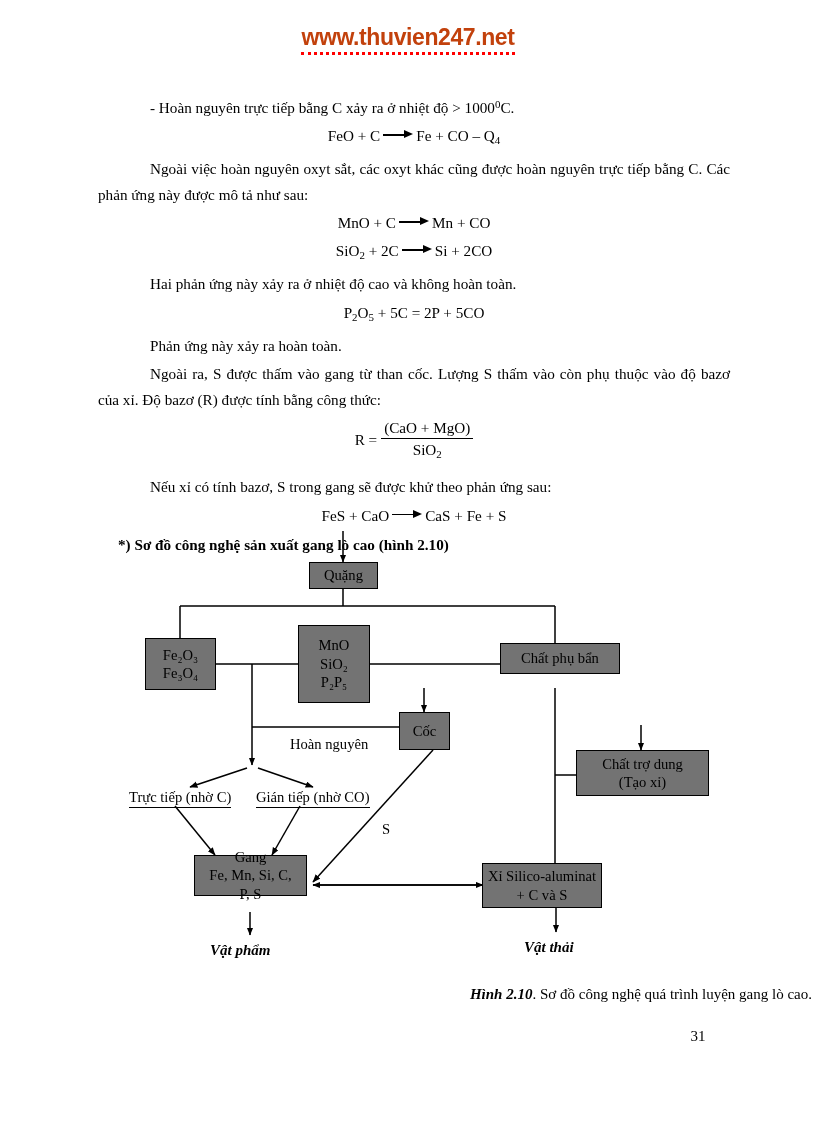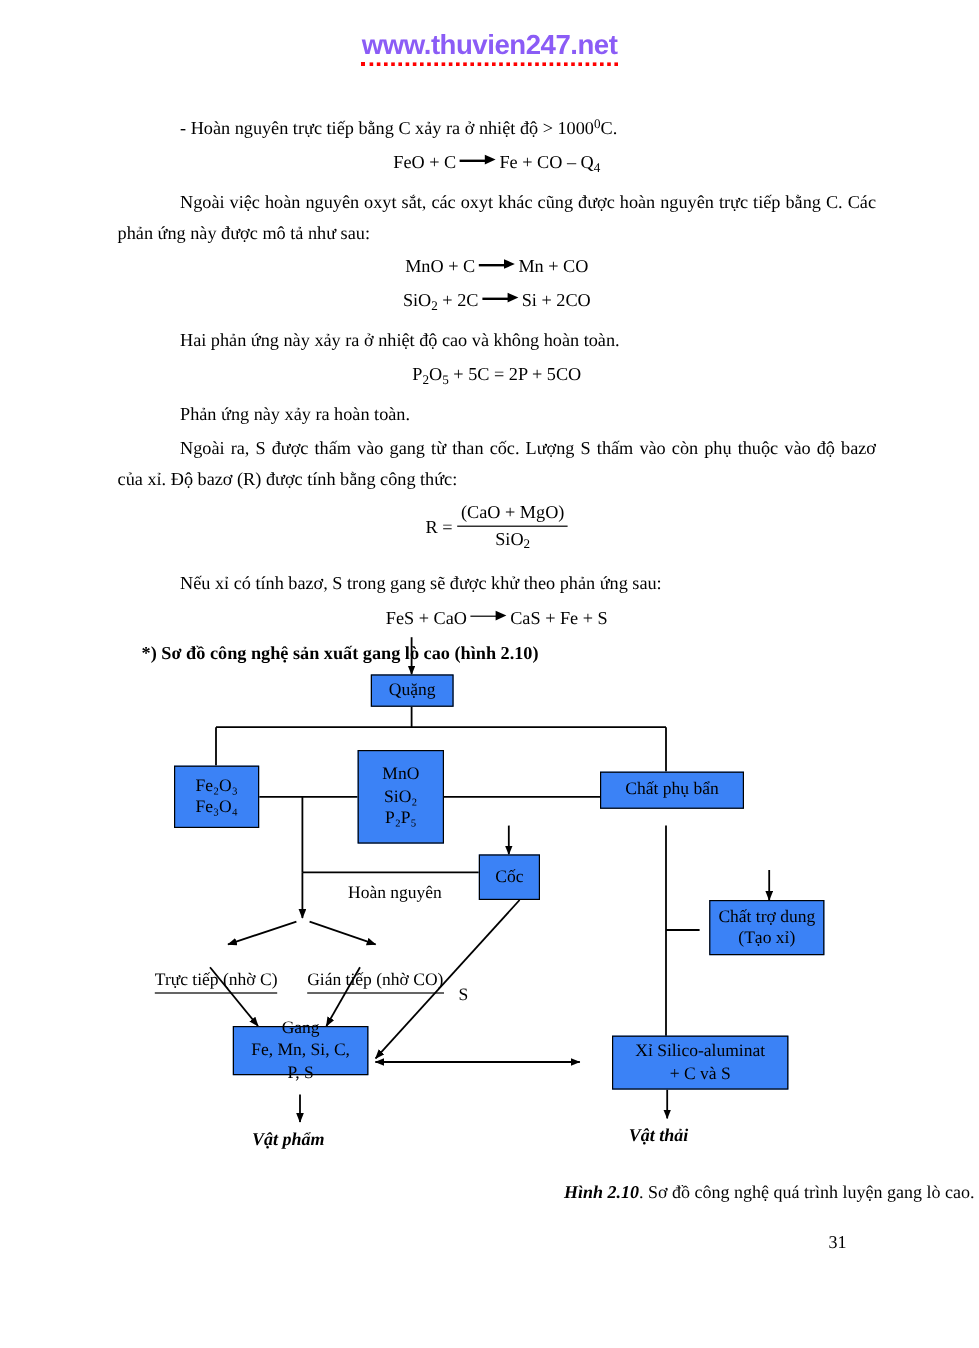--- a/index.html
+++ b/index.html
@@ -29,21 +29,21 @@
     left: 0;
     width: 816px;
     text-align: center;
   }
   .site-header .url {
     display: inline-block;
     font-family: "Liberation Sans", "DejaVu Sans", sans-serif;
     font-weight: bold;
     font-size: 23px;
     letter-spacing: -0.4px;
-    color: #8b5cf6;
+    color: #c2410c;
     border-bottom: 3px dotted #ff0000;
     padding-bottom: 1px;
   }
 
   
   .body-text {
     position: absolute;
     left: 98px;
     top: 92px;
     width: 632px;
@@ -129,40 +129,40 @@
     position: absolute;
     left: 0;
     top: 0;
     width: 816px;
     height: 1123px;
     pointer-events: none;
   }
   .dbox {
     position: absolute;
     border: 1.6px solid #000;
-    background: #3b82f6;
+    background: #737373;
     box-sizing: border-box;
     display: flex;
     flex-direction: column;
     align-items: center;
     justify-content: center;
     font-size: 14.6px;
     line-height: 18.5px;
     text-align: center;
     font-family: "Liberation Serif", "DejaVu Serif", serif;
   }
   .dbox .ln { display: block; white-space: nowrap; }
 
   .dlabel {
     position: absolute;
     font-size: 14.6px;
     line-height: 18px;
     white-space: nowrap;
   }
-  .dlabel.underline { border-bottom: 1.4px solid #000; padding-bottom: 1px; margin-top: 20px; }
+  .dlabel.underline { border-bottom: 1.4px solid #000; padding-bottom: 1px; }
   .dlabel.bold { font-weight: bold; font-size: 15px; font-style: italic; }
 
   .caption {
     position: absolute;
     left: 0;
     top: 986px;
     width: 812px;
     text-align: right;
     font-size: 15px;
   }
@@ -306,32 +306,32 @@
     </div>
 
     <div class="dbox" style="left:500px;top:643px;width:120px;height:31px">
       <span class="ln">Chất phụ bẩn</span>
     </div>
 
     <div class="dbox" style="left:399px;top:712px;width:51px;height:38px">
       <span class="ln">Cốc</span>
     </div>
 
-    <div class="dbox" style="left:591px;top:750px;width:96px;height:46px">
+    <div class="dbox" style="left:576px;top:750px;width:133px;height:46px">
       <span class="ln">Chất trợ dung</span>
       <span class="ln">(Tạo xỉ)</span>
     </div>
 
     <div class="dbox" style="left:194px;top:855px;width:113px;height:41px">
       <span class="ln">Gang</span>
       <span class="ln">Fe, Mn, Si, C,</span>
       <span class="ln">P, S</span>
     </div>
 
-    <div class="dbox" style="left:510px;top:863px;width:147px;height:45px">
+    <div class="dbox" style="left:482px;top:863px;width:120px;height:45px">
       <span class="ln">Xỉ Silico-aluminat</span>
       <span class="ln">+ C và S</span>
     </div>
 
     <div class="dlabel" style="left:290px;top:735px">Hoàn nguyên</div>
 
     <div class="dlabel underline" style="left:129px;top:788px">Trực tiếp (nhờ C)</div>
 
     <div class="dlabel underline" style="left:256px;top:788px">Gián tiếp (nhờ CO)</div>
 

